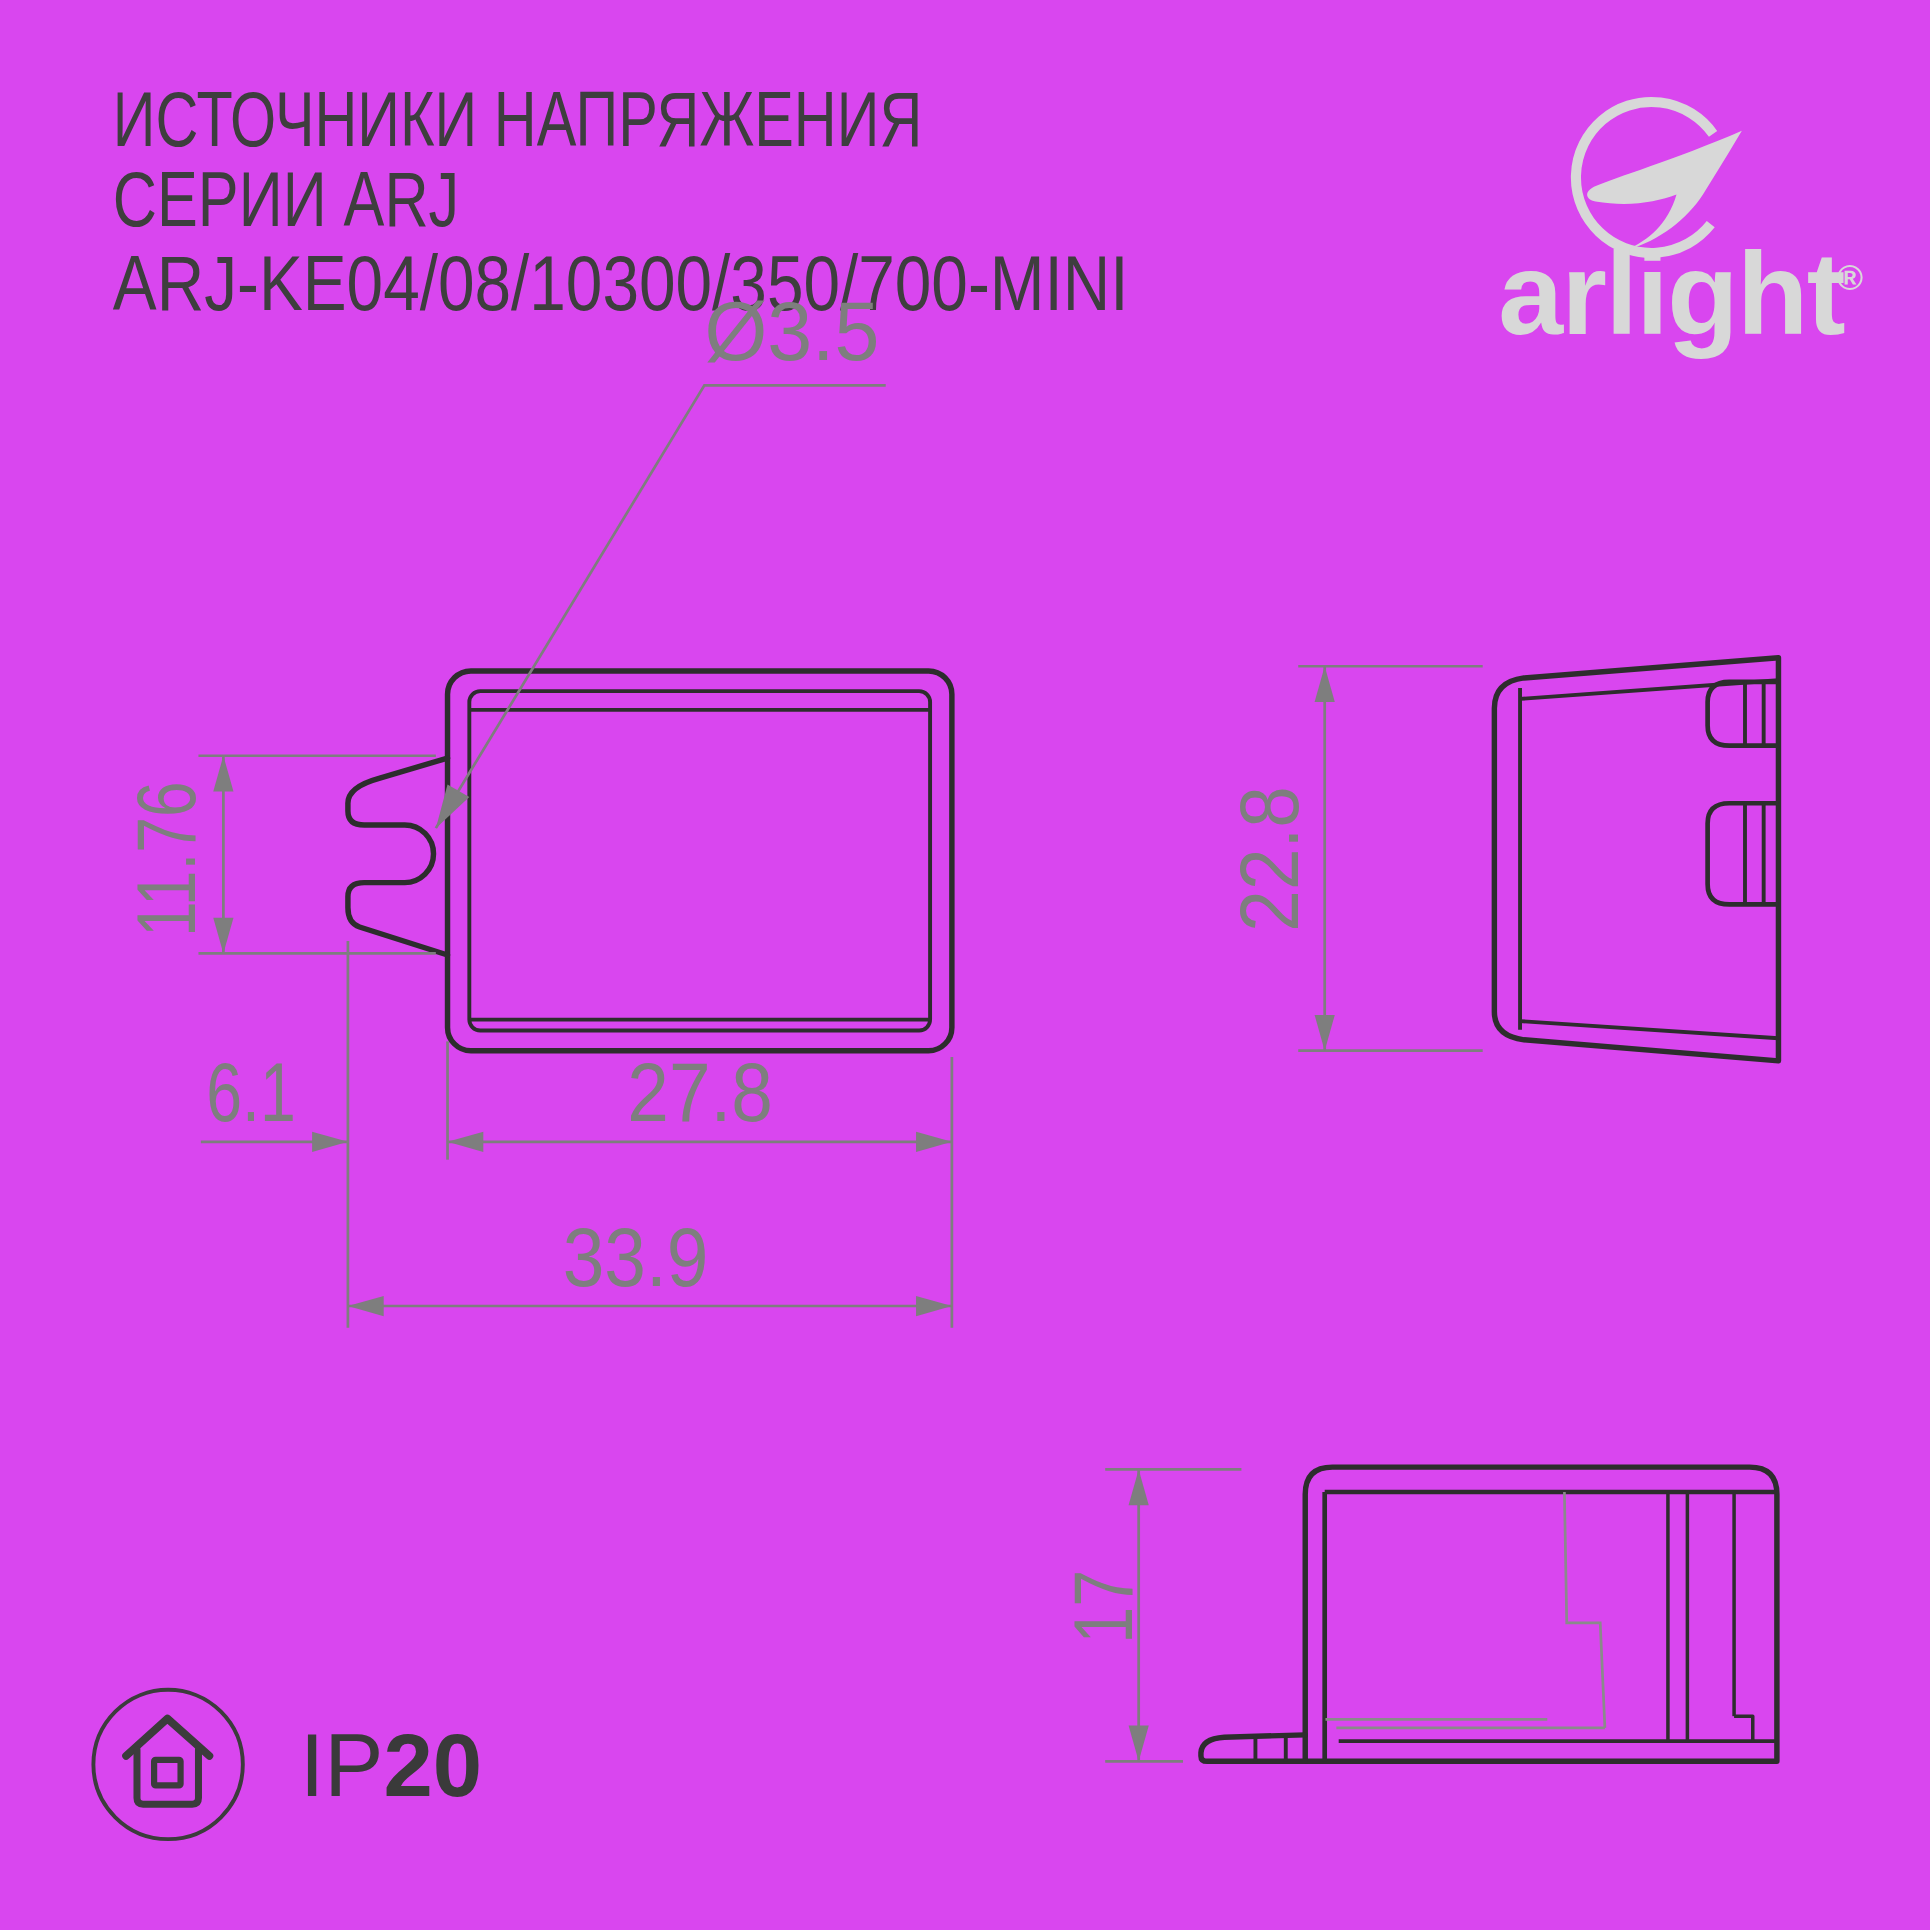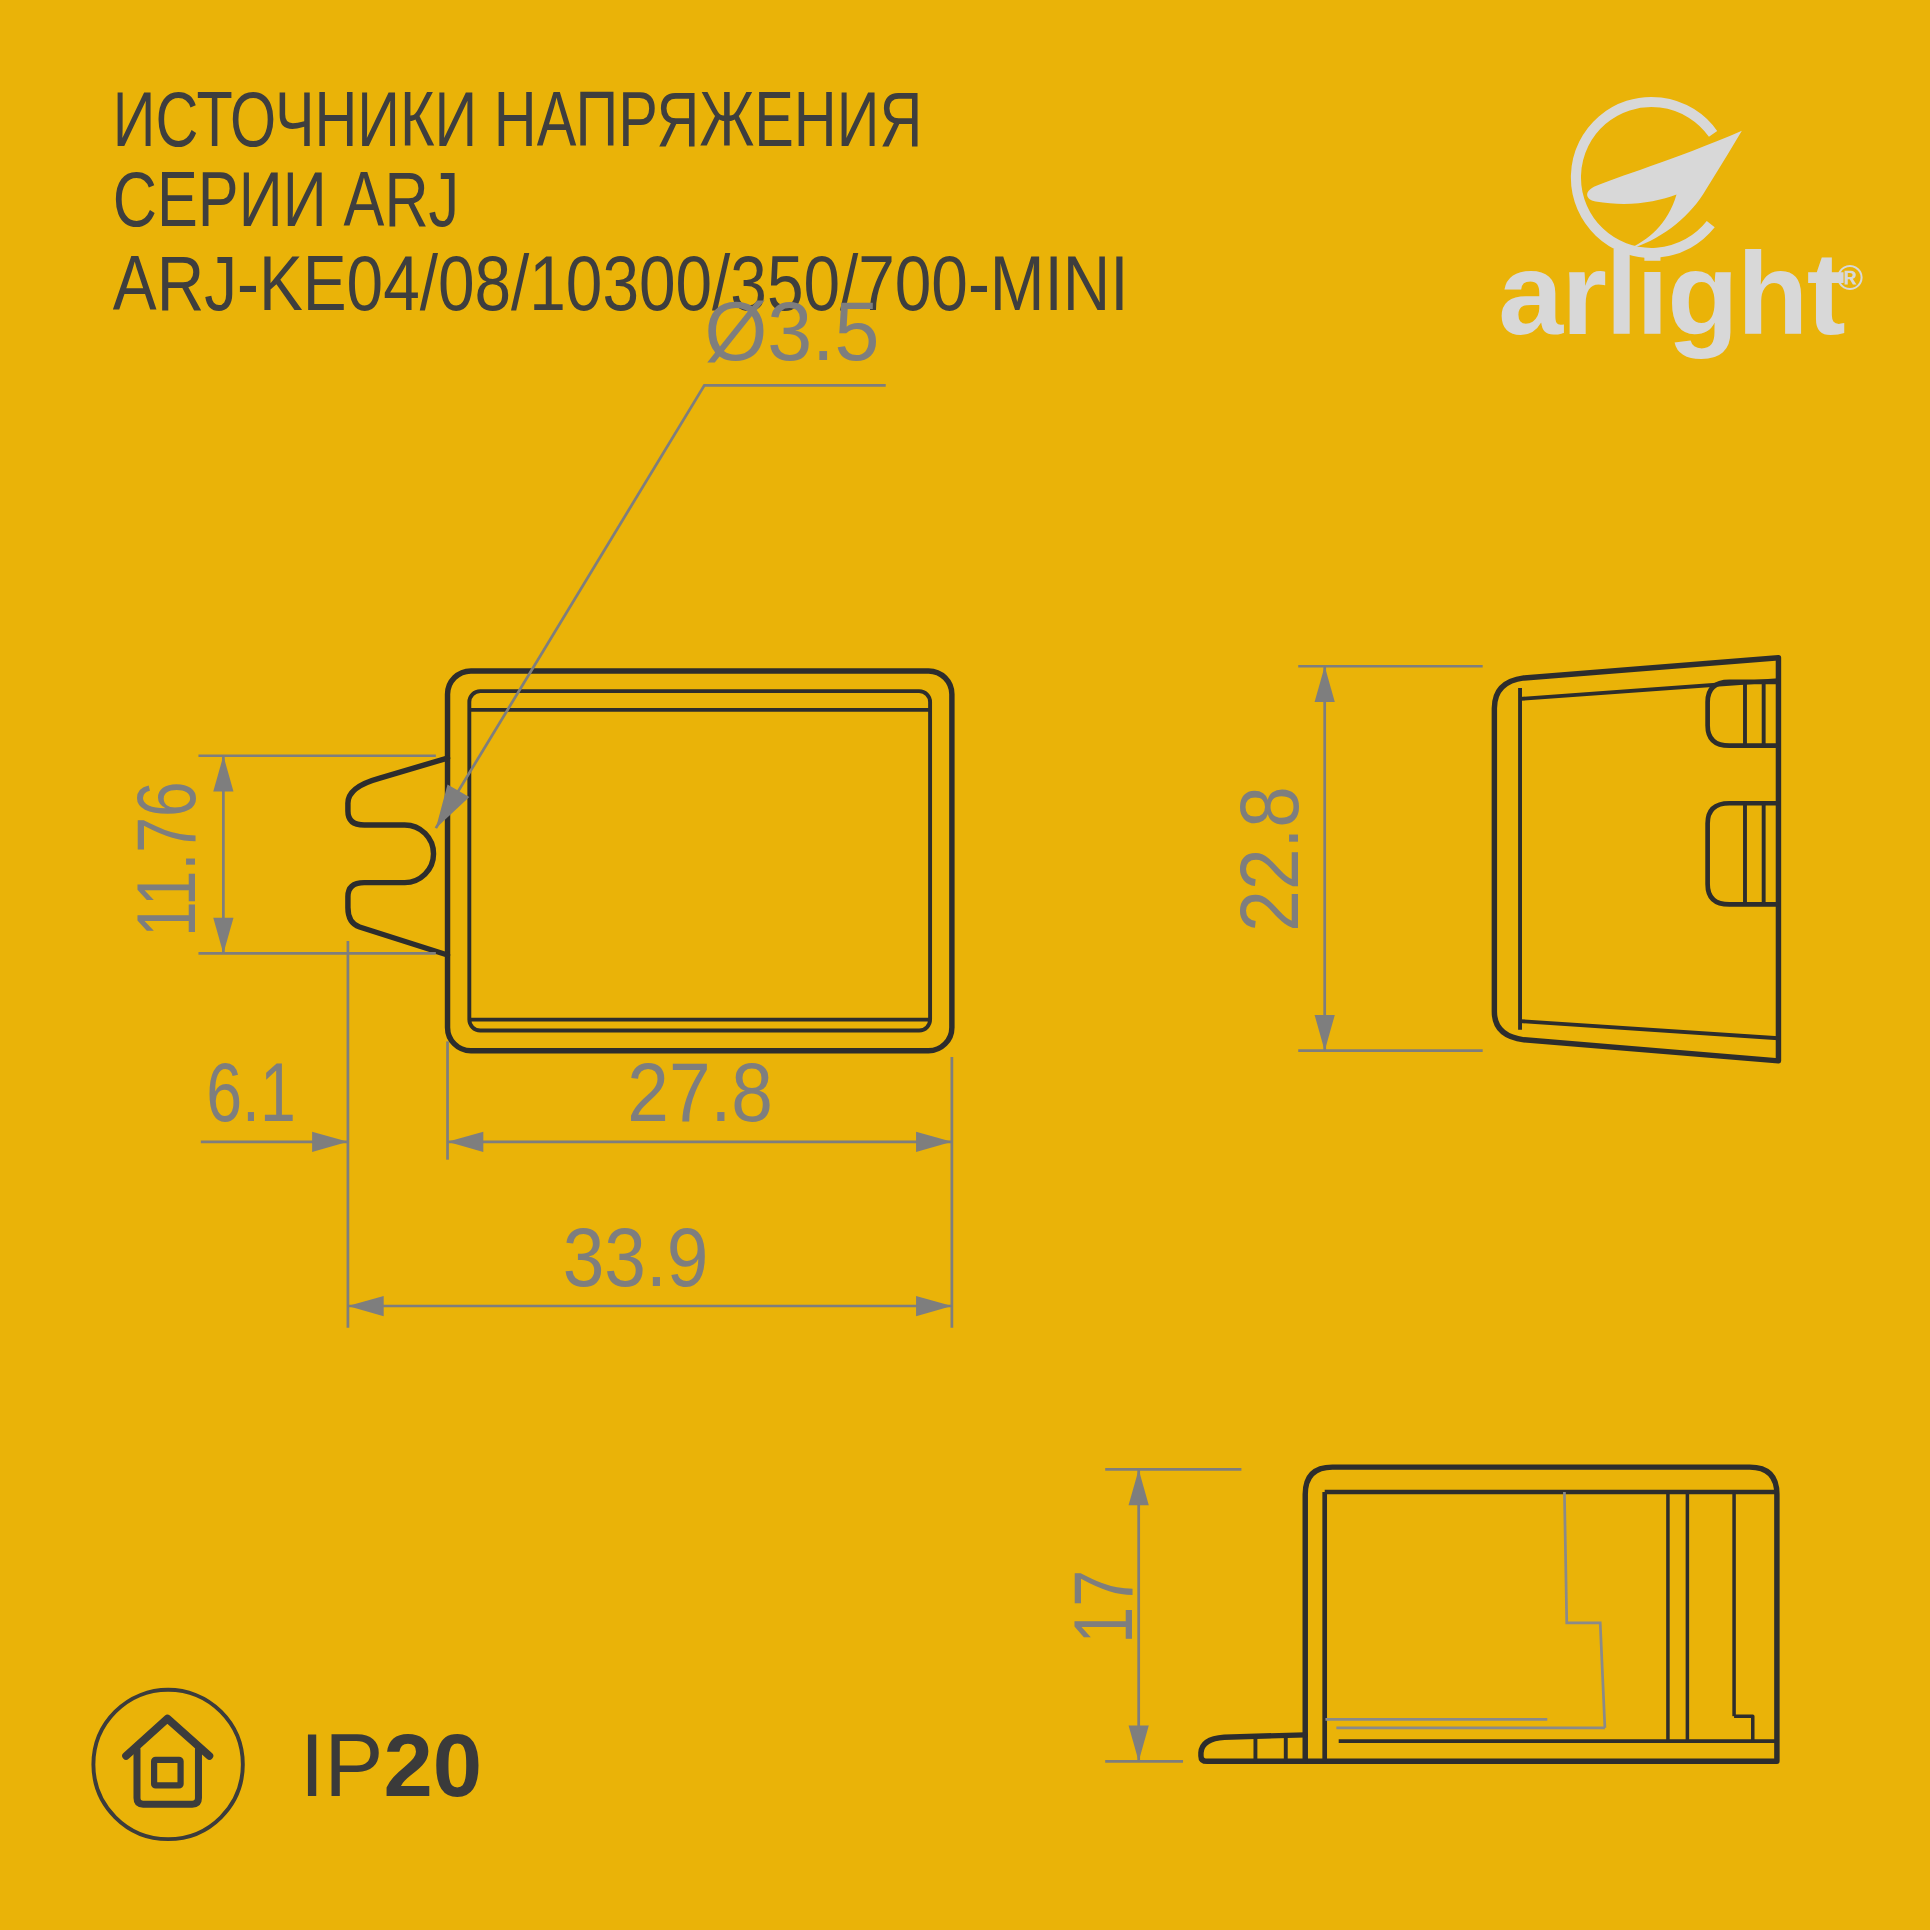--- a/index.html
+++ b/index.html
@@ -1,16 +1,16 @@
 <!DOCTYPE html>
 <html style="font-size:12.5px"><head>
 <meta charset="utf-8">
 <style>
   html,body{margin:0;padding:0;background:#ffffff;}
-  .page{position:relative;width:1931px;height:1931px;background:#eab308;overflow:hidden;
+  .page{position:relative;width:1931px;height:1931px;background:#d946ef;overflow:hidden;
         font-family:"Liberation Sans",sans-serif;}
   svg{position:absolute;left:0;top:0;}
   
   .ln7{stroke:#2d2d2d;stroke-width:7;fill:none;stroke-linejoin:round;stroke-linecap:round;}
   .ln6{stroke:#2d2d2d;stroke-width:6;fill:none;stroke-linejoin:round;}
   .ln5{stroke:#2d2d2d;stroke-width:5;fill:none;stroke-linejoin:round;}
   .ln4{stroke:#2d2d2d;stroke-width:4.5;fill:none;stroke-linejoin:round;}
   .dln{stroke:#7e7e7e;stroke-width:3.5;fill:none;}
   .gdet{stroke:#8a8a8a;stroke-width:3.5;fill:none;}
   .dar{fill:#7e7e7e;stroke:none;}

